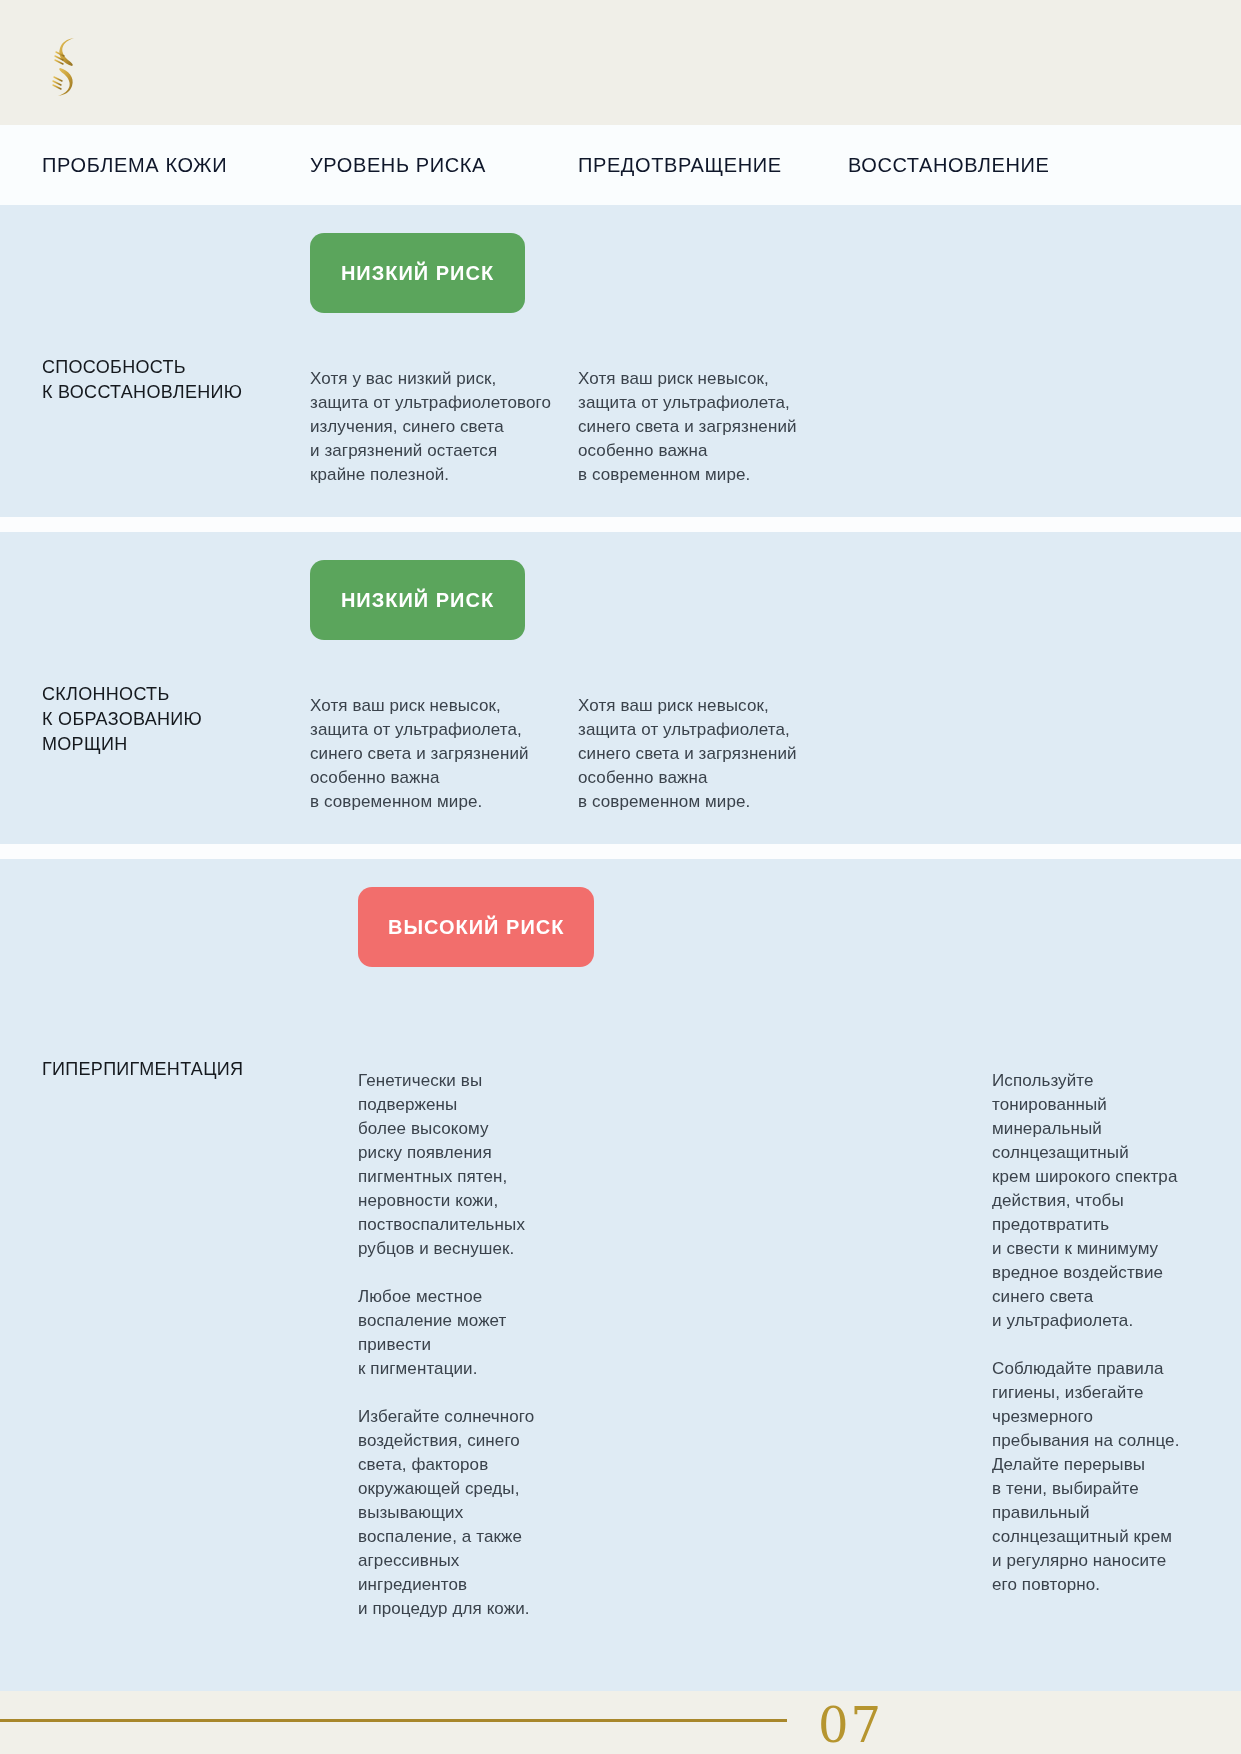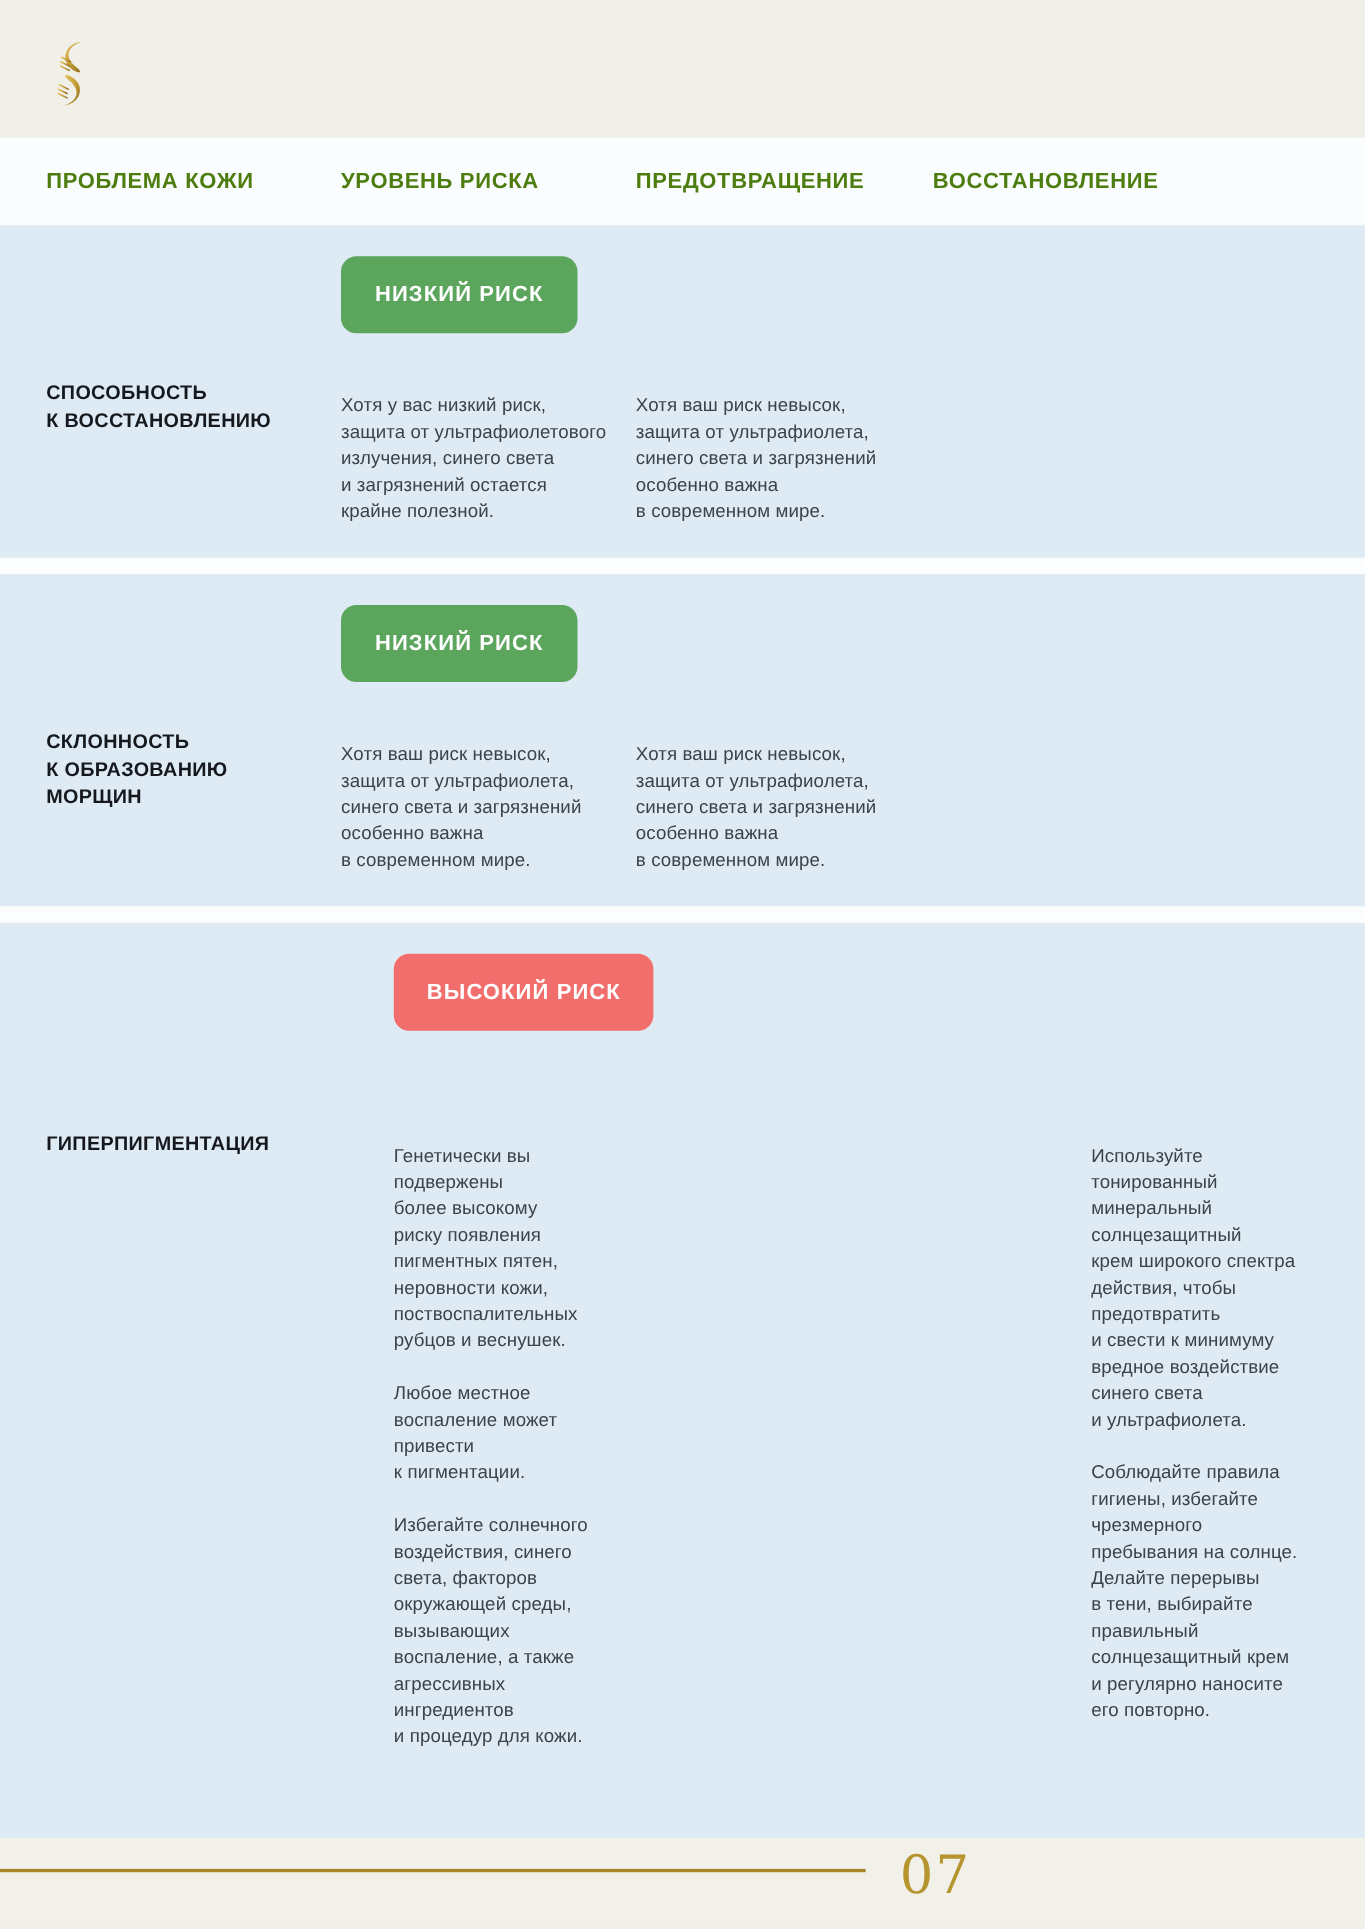--- a/index.html
+++ b/index.html
@@ -13,51 +13,51 @@
   }
   .top-bar{ height:125px; position:relative; background:#f0efe8; }
   .logo{ position:absolute; left:50px; top:36px; width:32px; height:62px; }
 
   .col-header-band{
     height:80px; background:#fafdfe;
     display:grid; grid-template-columns:268px 268px 270px auto;
     padding:0 30px 0 42px; align-items:center;
   }
   .col-header-band span{
-    font-size:20px; font-weight:bold; color:#4d7c0f;
+    font-size:20px; font-weight:normal; color:#0f172a;
     letter-spacing:.6px; white-space:nowrap;
   }
 
   .row-section{
     background:#dfebf4;
     display:grid;
     grid-template-columns:268px 268px 270px auto;
     grid-template-rows:auto 1fr;
     padding:28px 30px 30px 42px;
   }
   .row-section.short{ min-height:293px; }
   .row-section.tall{ min-height:832px;gap:48px; }
 
   .section-gap{ height:15px; background:#fcfdfe; }
 
   .badge{
     grid-column:2; grid-row:1; justify-self:start;
-    height:70px; min-width:215px; padding:0 30px;
+    height:80px; min-width:215px; padding:0 30px;
     border-radius:14px;
     display:inline-flex; align-items:center; justify-content:center;
     margin-bottom:42px;
   }
   .badge span{
     color:#ffffff; font-weight:bold; font-size:20px; letter-spacing:1px;
     white-space:nowrap;
   }
 
   .problem-title{
     grid-column:1; grid-row:2;
-    font-size:18px; font-weight:bold; color:#15191e;
+    font-size:18px; font-weight:normal; color:#15191e;
     line-height:25px; letter-spacing:.3px;
     white-space:pre-line;
     padding-right:20px;
   }
   .cell{
     font-size:17px; color:#3a424b; line-height:24px;
     white-space:pre-line; letter-spacing:.1px;
     padding-right:24px;
     margin-top:12px;
   }

